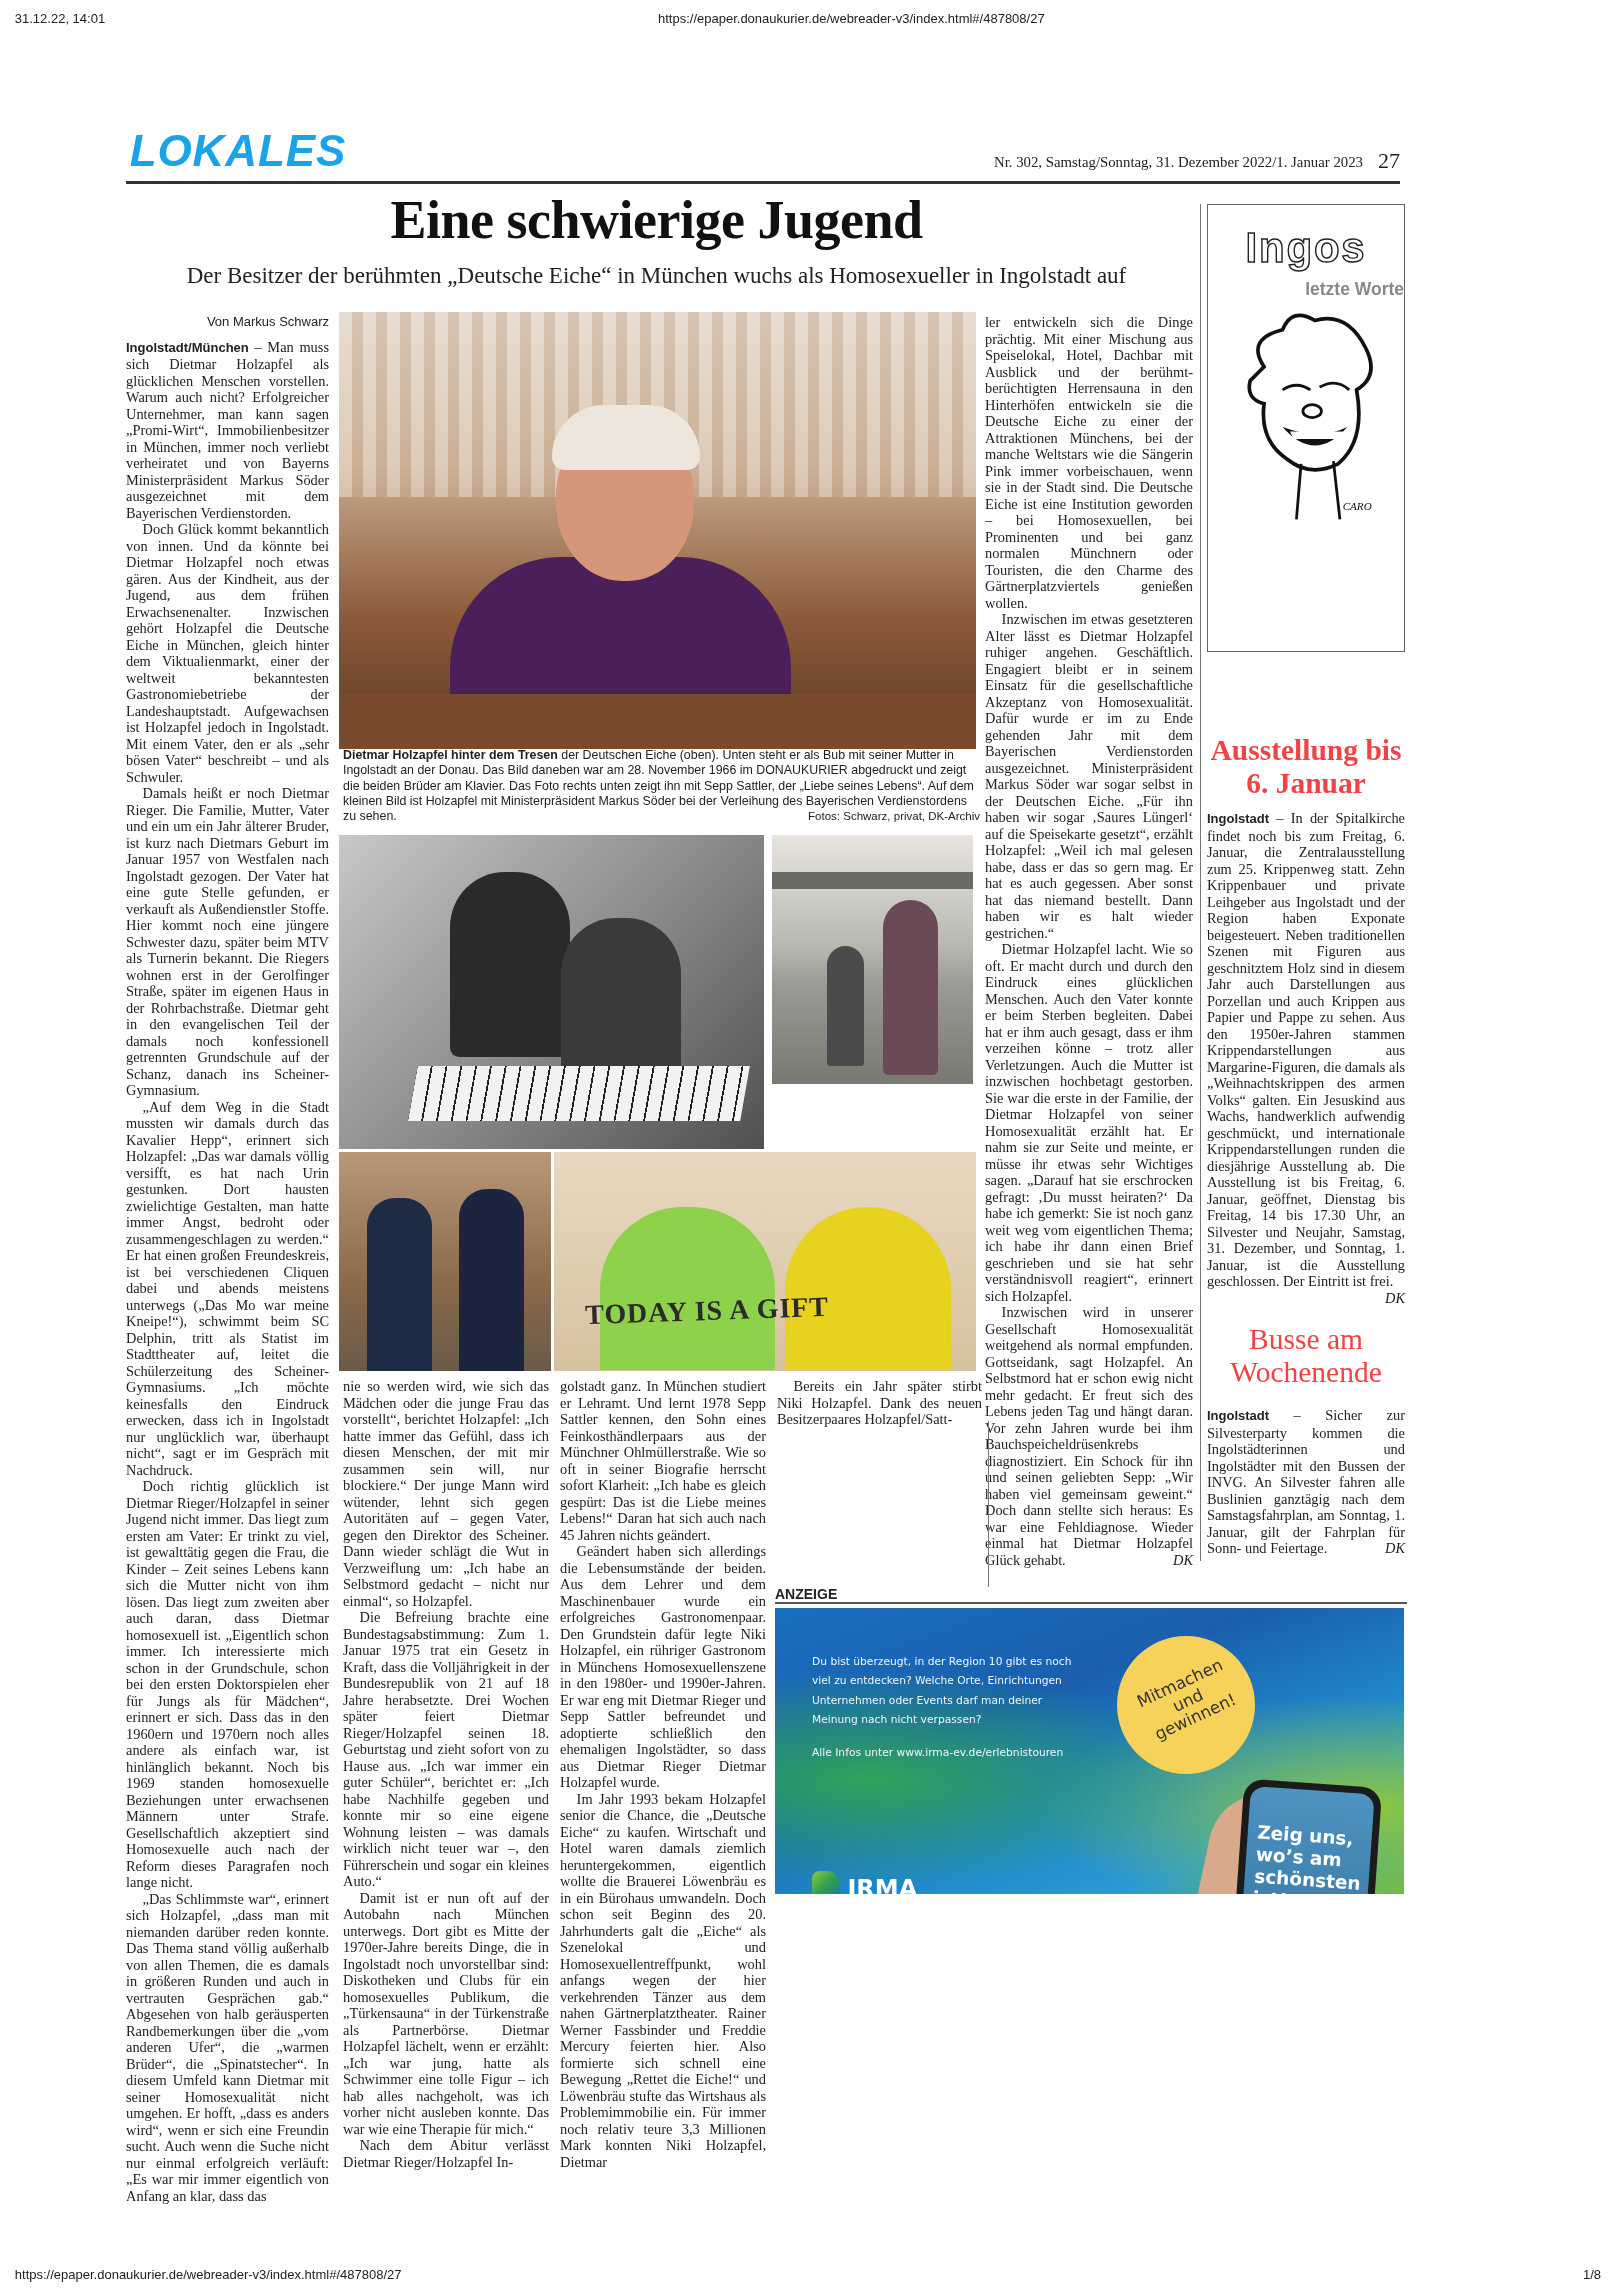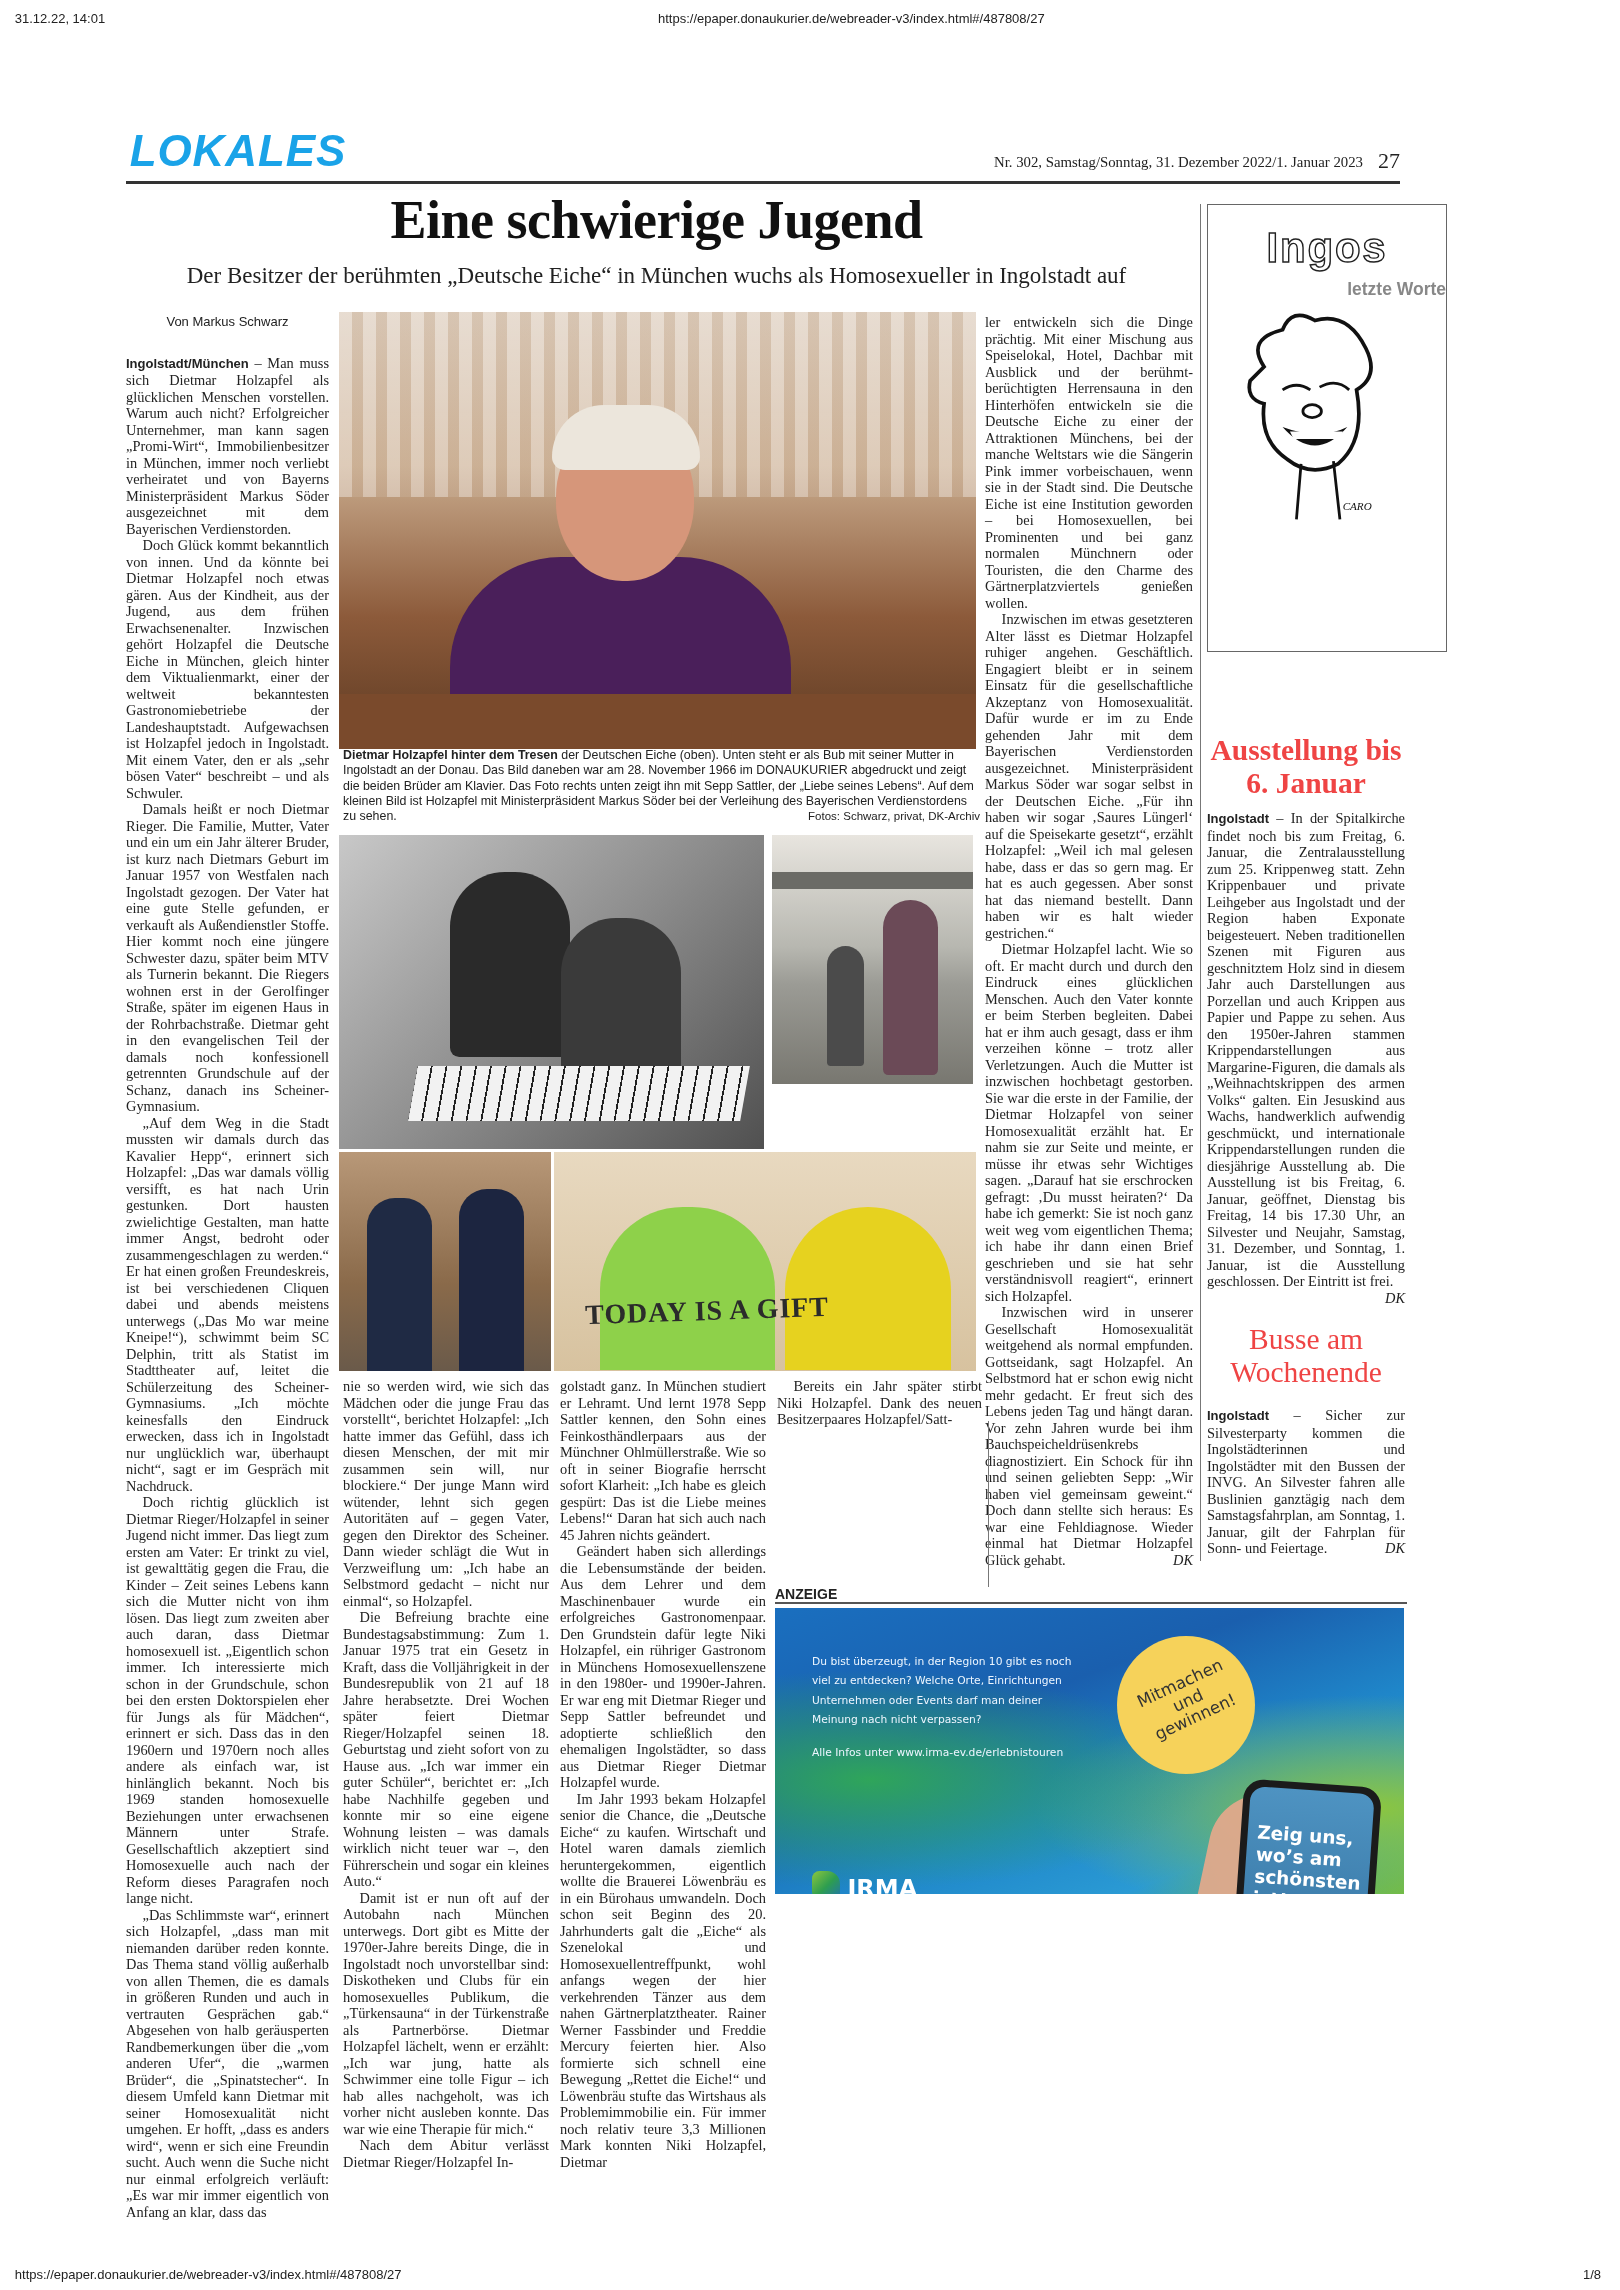--- a/index.html
+++ b/index.html
@@ -18,21 +18,21 @@
   .issue-line { position: absolute; right: 37px; top: 28px; font-family: "Liberation Serif", serif; font-size: 14.8px; color: #222; }
   .page-num { position: absolute; right: 0px; top: 22px; font-family: "Liberation Serif", serif; font-size: 22px; color: #222; }
   .header-rule { position: absolute; left: 126px; top: 181px; width: 1274px; height: 2.8px; background: #333; }
 
   .headline { position: absolute; left: 126px; top: 189px; width: 1061px; text-align: center; font-family: "Liberation Serif", serif; font-size: 54px; color: #111; letter-spacing: -0.5px; }
   .subhead { position: absolute; left: 126px; top: 263px; width: 1061px; text-align: center; font-family: "Liberation Serif", serif; font-size: 23px; color: #222; }
 
   .col { position: absolute; font-size: 14.4px; line-height: 16.5px; text-align: justify; hyphens: manual; color: #222; }
   .col p { text-indent: 0; }
   .col p.ind { text-indent: 16.6px; }
-  .byline { font-family: "Liberation Sans", sans-serif; font-size: 13px; margin-bottom: 24px; text-align: center; }
+  .byline { font-family: "Liberation Sans", sans-serif; font-size: 13px; margin-bottom: 8px; text-align: right; }
   .dateline { font-family: "Liberation Sans", sans-serif; font-weight: bold; font-size: 13px; }
   .dk { font-style: italic; float: right; }
 
   .photo { position: absolute; overflow: hidden; }
   .photo-main { left: 339px; top: 312px; width: 637px; height: 437px; background: linear-gradient(180deg, #d9c7b5 0%, #c9ab8d 35%, #8c5a3a 70%, #5d3a22 100%); }
   .photo-main .shelf { position: absolute; left: 0; top: 0; width: 100%; height: 185px; background: repeating-linear-gradient(90deg, rgba(255,255,255,0.55) 0 13px, rgba(210,190,170,0.4) 13px 24px); opacity: .7; }
   .photo-main .person { position: absolute; left: 111px; top: 88px; width: 341px; height: 351px; }
   .photo-main .shirt { position: absolute; left: 0; top: 157px; width: 341px; height: 194px; background: #4a1f5a; border-radius: 111px 111px 0 0; }
   .photo-main .head { position: absolute; left: 106px; top: 18.5px; width: 138px; height: 162px; background: #d6967a; border-radius: 48%; }
   .photo-main .hair { position: absolute; left: 102px; top: 4.6px; width: 148px; height: 65px; background: #ece6dc; border-radius: 74px 74px 18.5px 18.5px; }
@@ -56,21 +56,21 @@
   .photo-soeder .m1 { position: absolute; left: 28px; top: 46px; width: 65px; height: 173px; background: #1f2a44; border-radius: 28px 28px 0 0; }
   .photo-soeder .m2 { position: absolute; left: 120px; top: 37px; width: 65px; height: 182px; background: #1c2540; border-radius: 28px 28px 0 0; }
 
   .photo-couple { left: 554px; top: 1152px; width: 422px; height: 219px; background: linear-gradient(180deg, #e8d9c0 0%, #d7c29f 100%); }
   .photo-couple .green { position: absolute; left: 46px; top: 55px; width: 175px; height: 163px; background: #8ed14a; border-radius: 83px 83px 0 0; }
   .photo-couple .yellow { position: absolute; left: 231px; top: 55px; width: 166px; height: 163px; background: #e6d21f; border-radius: 83px 83px 0 0; }
   .photo-couple .sign { position: absolute; left: 18.5px; top: 138px; width: 268px; height: 42px; display: flex; align-items: center; justify-content: center; font-family: "Liberation Serif", serif; font-weight: bold; font-size: 28px; color: #2b2b2b; transform: rotate(-2deg); letter-spacing: 0.9px; }
 
   .vrule { position: absolute; background: #777; width: 0.9px; }
 
-  .cartoon-box { position: absolute; left: 1207px; top: 204px; width: 240px; height: 448px; border: 1.4px solid #666; }
+  .cartoon-box { position: absolute; left: 1207px; top: 204px; width: 198px; height: 448px; border: 1.4px solid #666; }
   .cartoon-title { position: absolute; left: 0; top: 18.5px; width: 100%; text-align: center; font-family: "Liberation Sans", sans-serif; font-weight: bold; font-size: 42px; color: #fff; -webkit-text-stroke: 1.4px #222; letter-spacing: 1.8px; }
   .cartoon-sub { position: absolute; left: 0; top: 74px; width: 100%; text-align: right; font-family: "Liberation Sans", sans-serif; font-weight: bold; font-size: 17.5px; color: #888; }
   .cartoon-draw { position: absolute; left: 18.5px; top: 97px; width: 162px; height: 222px; }
   .cartoon-quote { position: absolute; left: 28px; top: 334px; width: 166px; font-family: "DejaVu Serif", serif; font-style: italic; font-size: 12.7px; line-height: 17.5px; color: #222; }
 
   .side-head { position: absolute; left: 1207px; width: 198px; text-align: center; font-family: "Liberation Serif", serif; font-weight: bold; font-size: 29.5px; line-height: 33px; color: #ef4444; }
   .side-head.plain { font-weight: normal; }
 
   .ad-label { position: absolute; left: 775px; top: 1586px; font-family: "Liberation Sans", sans-serif; font-weight: bold; font-size: 14px; color: #222; }
   .ad-rule { position: absolute; left: 775px; top: 1602px; width: 632px; height: 1.8px; background: #555; }

